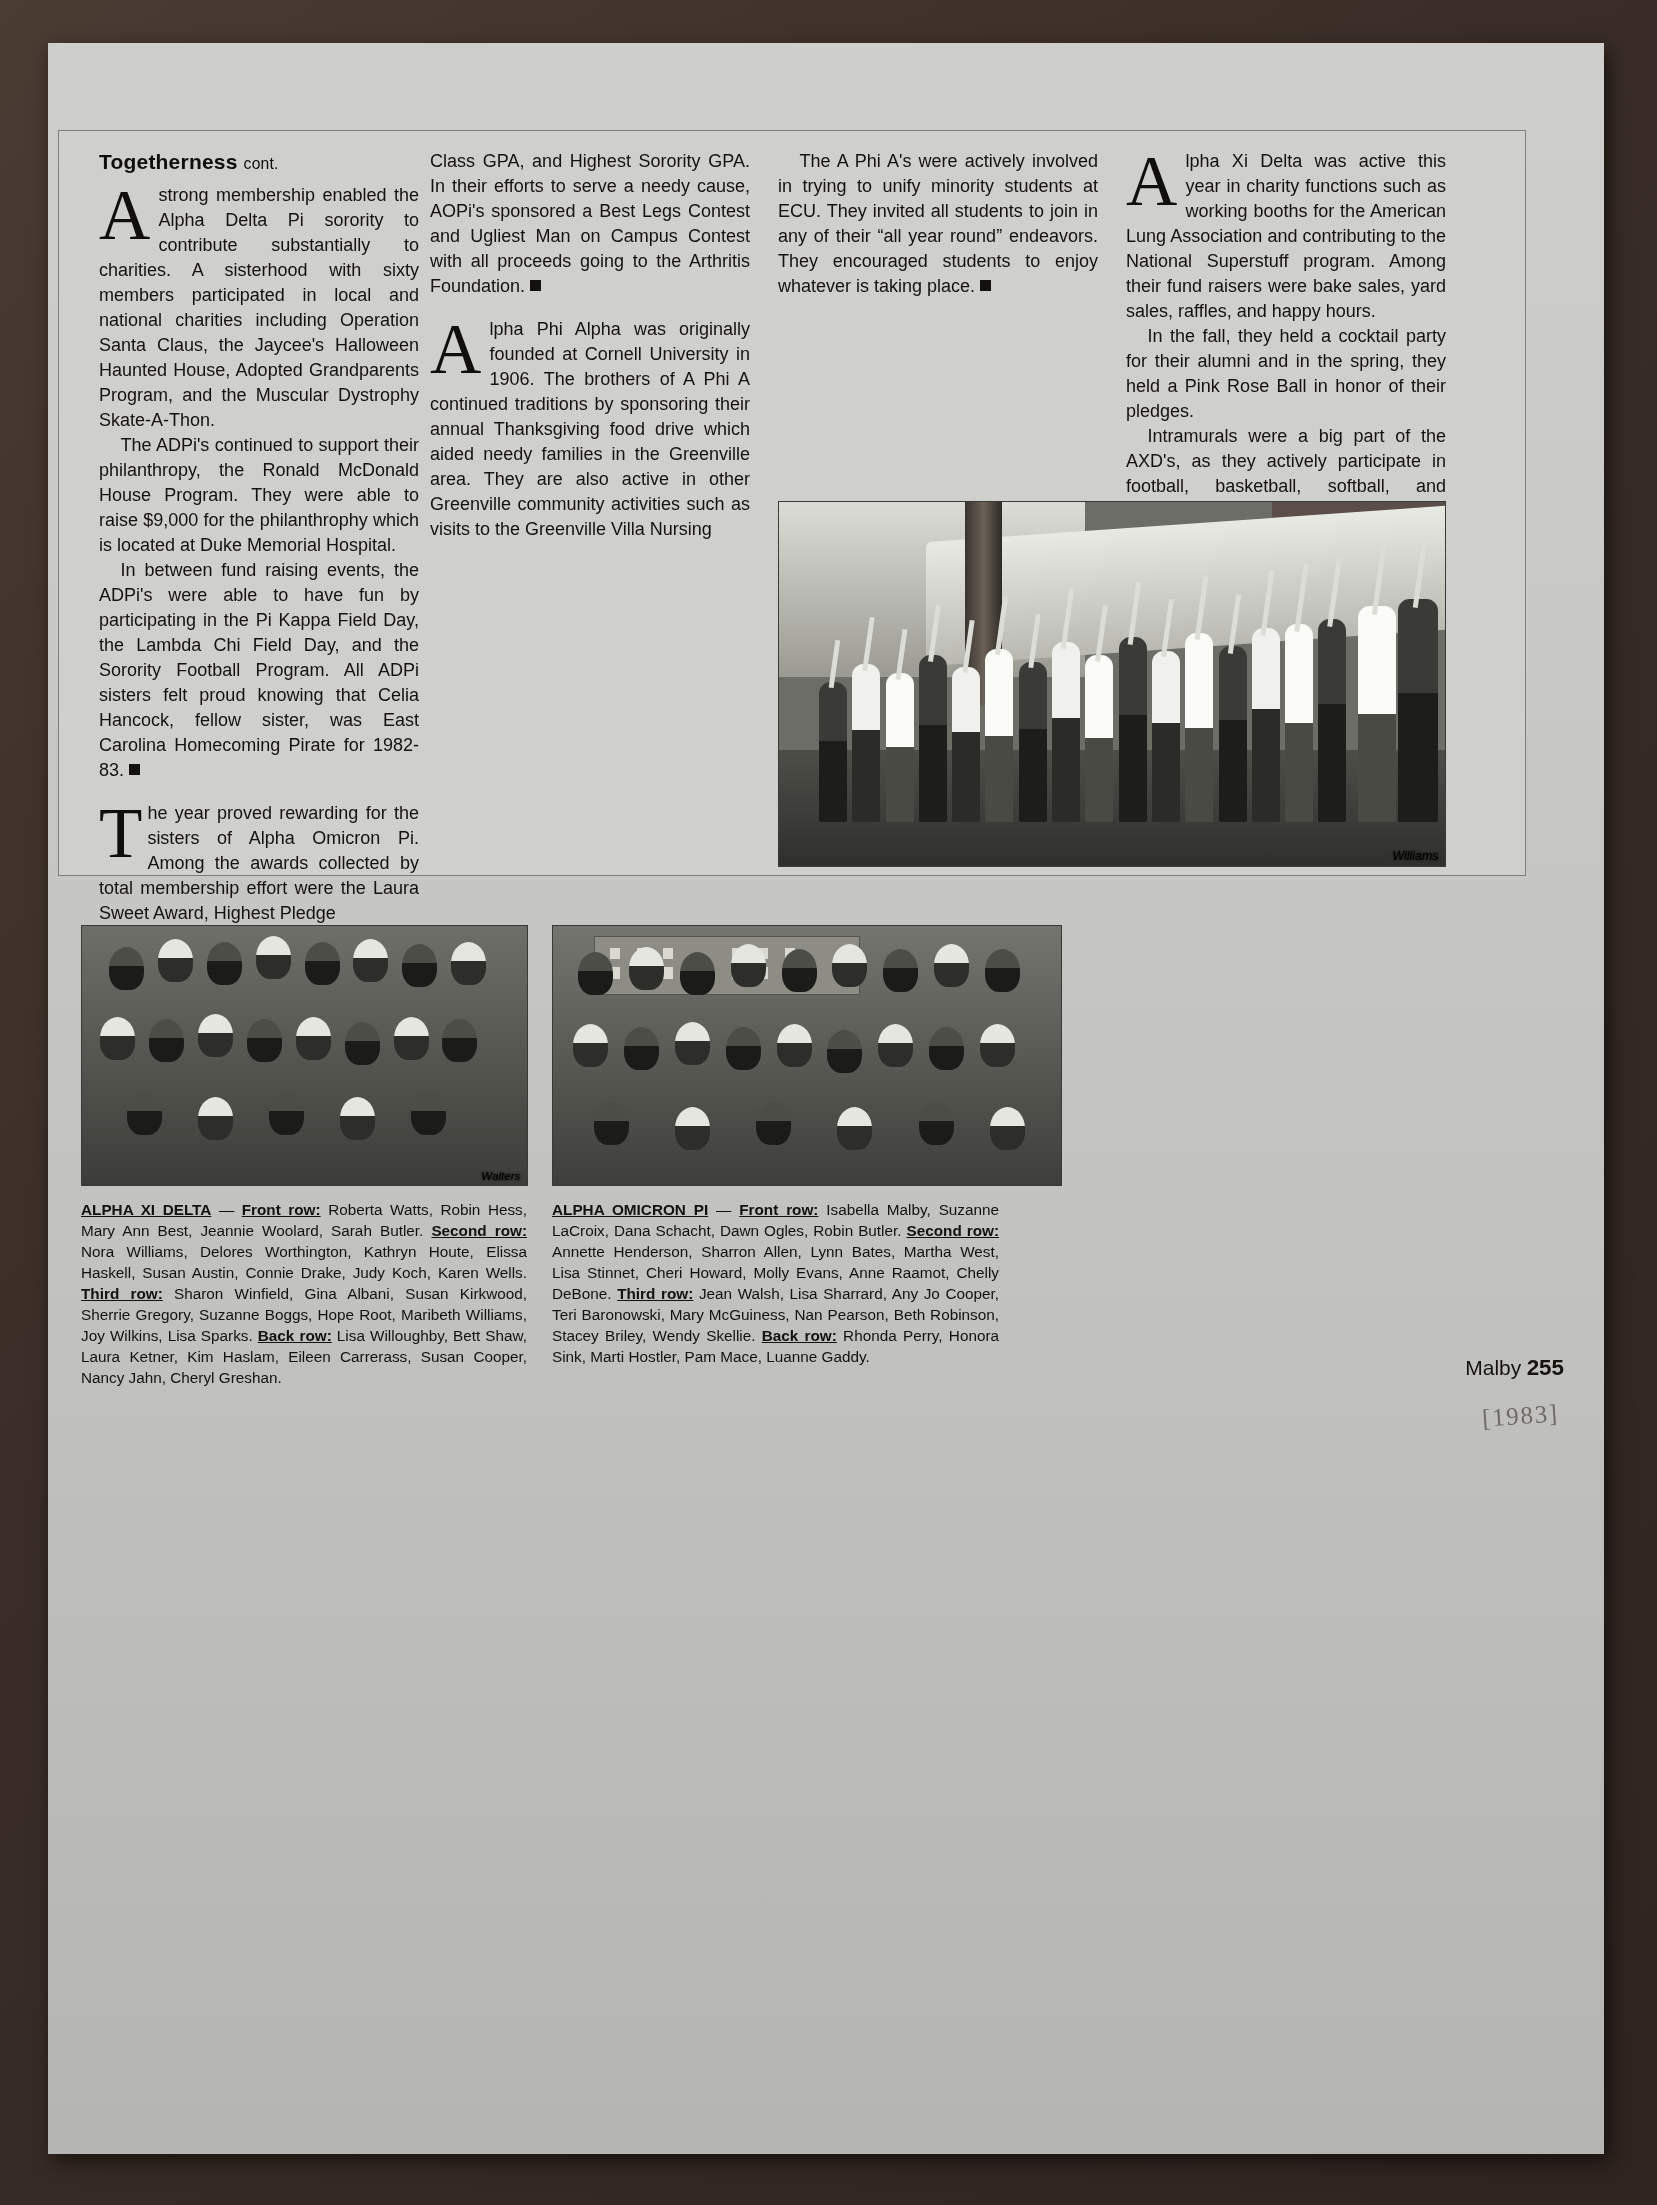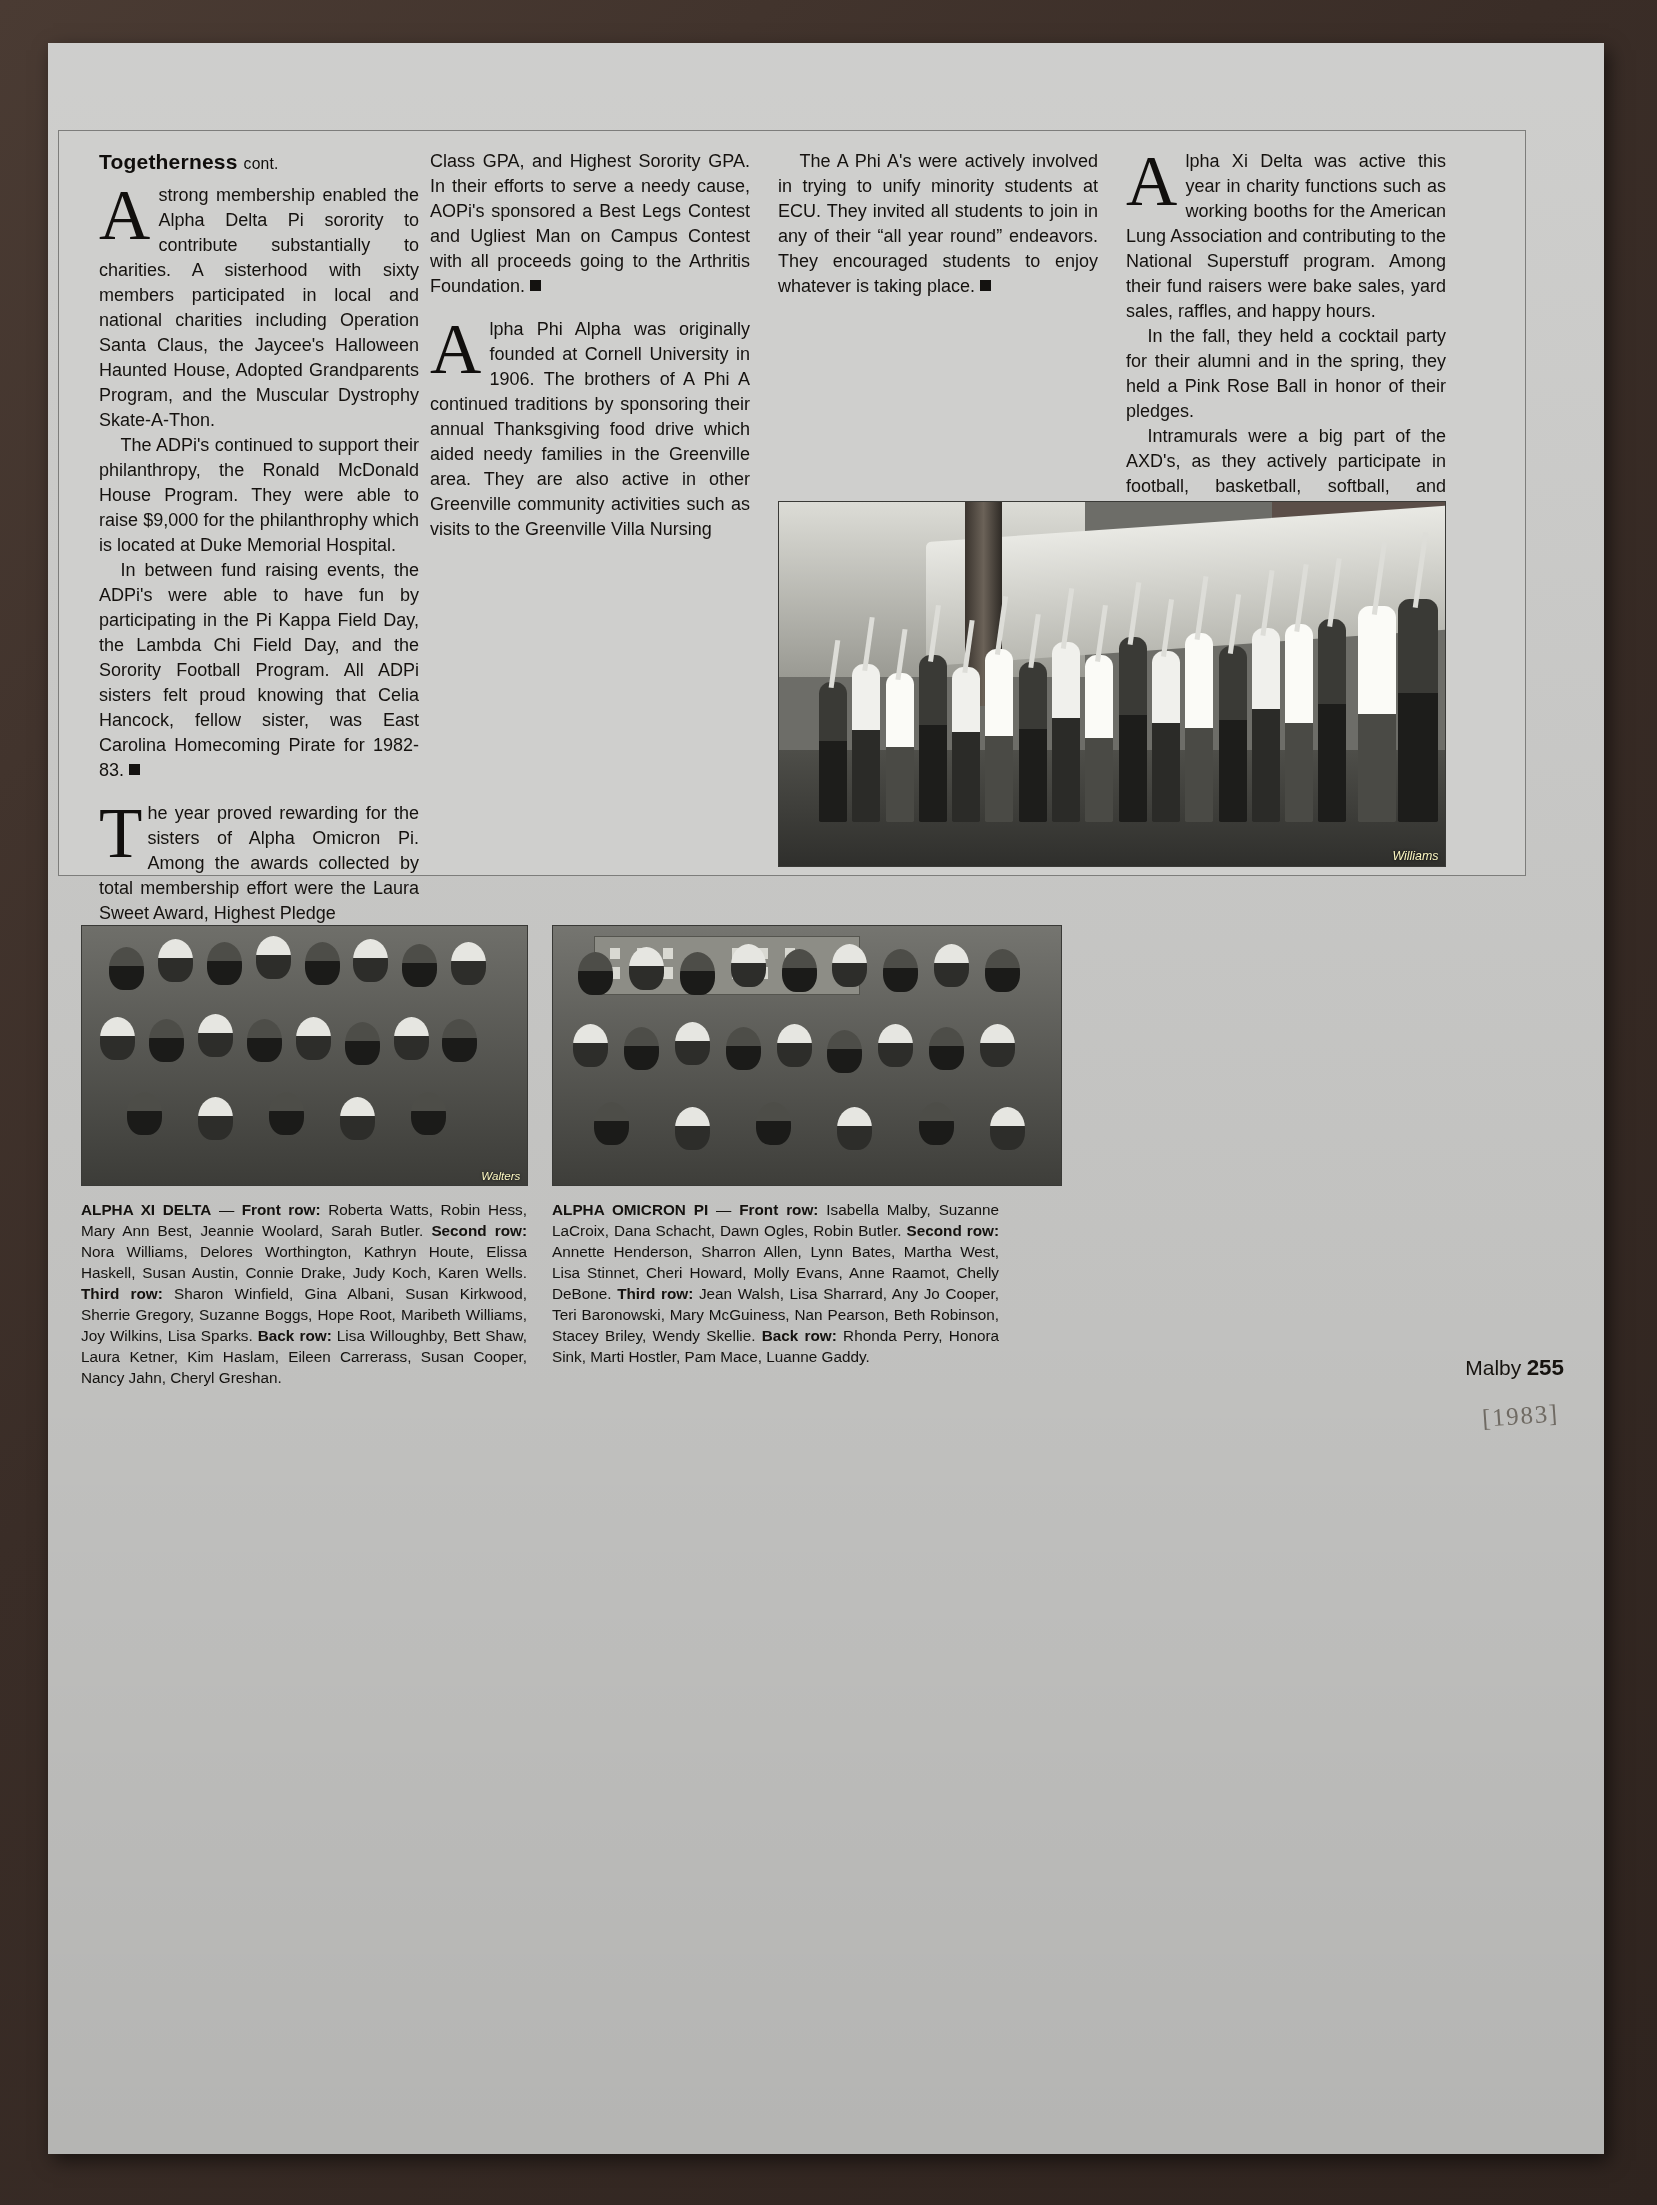--- a/index.html
+++ b/index.html
@@ -134,21 +134,21 @@
     border: 0.8px solid #3a3a37;
     box-sizing: border-box;
     overflow: hidden;
   }
   .photo-credit {
     position: absolute;
     right: 6.6px;
     bottom: 3.3px;
     font-size: 12.4px;
     font-style: italic;
-    color: #fef9c3;
+    color: #000000;
     text-shadow: 0 0 2.5px #000;
   }
 
   
   #photo-left {
     position: absolute;
     left: 33px;
     top: 882px;
     width: 447px;
     height: 261px;
@@ -175,21 +175,21 @@
   .roster {
     position: absolute;
     top: 1156px;
     font-size: 15.3px;
     line-height: 21px;
     color: #14120f;
     text-align: justify;
   }
   #roster-left { left: 33px; width: 446px; }
   #roster-right { left: 504px; width: 447px; }
-  .roster b { font-weight: bold; }
+  .roster b { font-weight: bold; text-decoration: underline; }
 
   
   #folio {
     position: absolute;
     right: 40px;
     top: 1312px;
     font-size: 21.5px;
     color: #16130f;
     font-family: "Liberation Serif", serif;
   }

